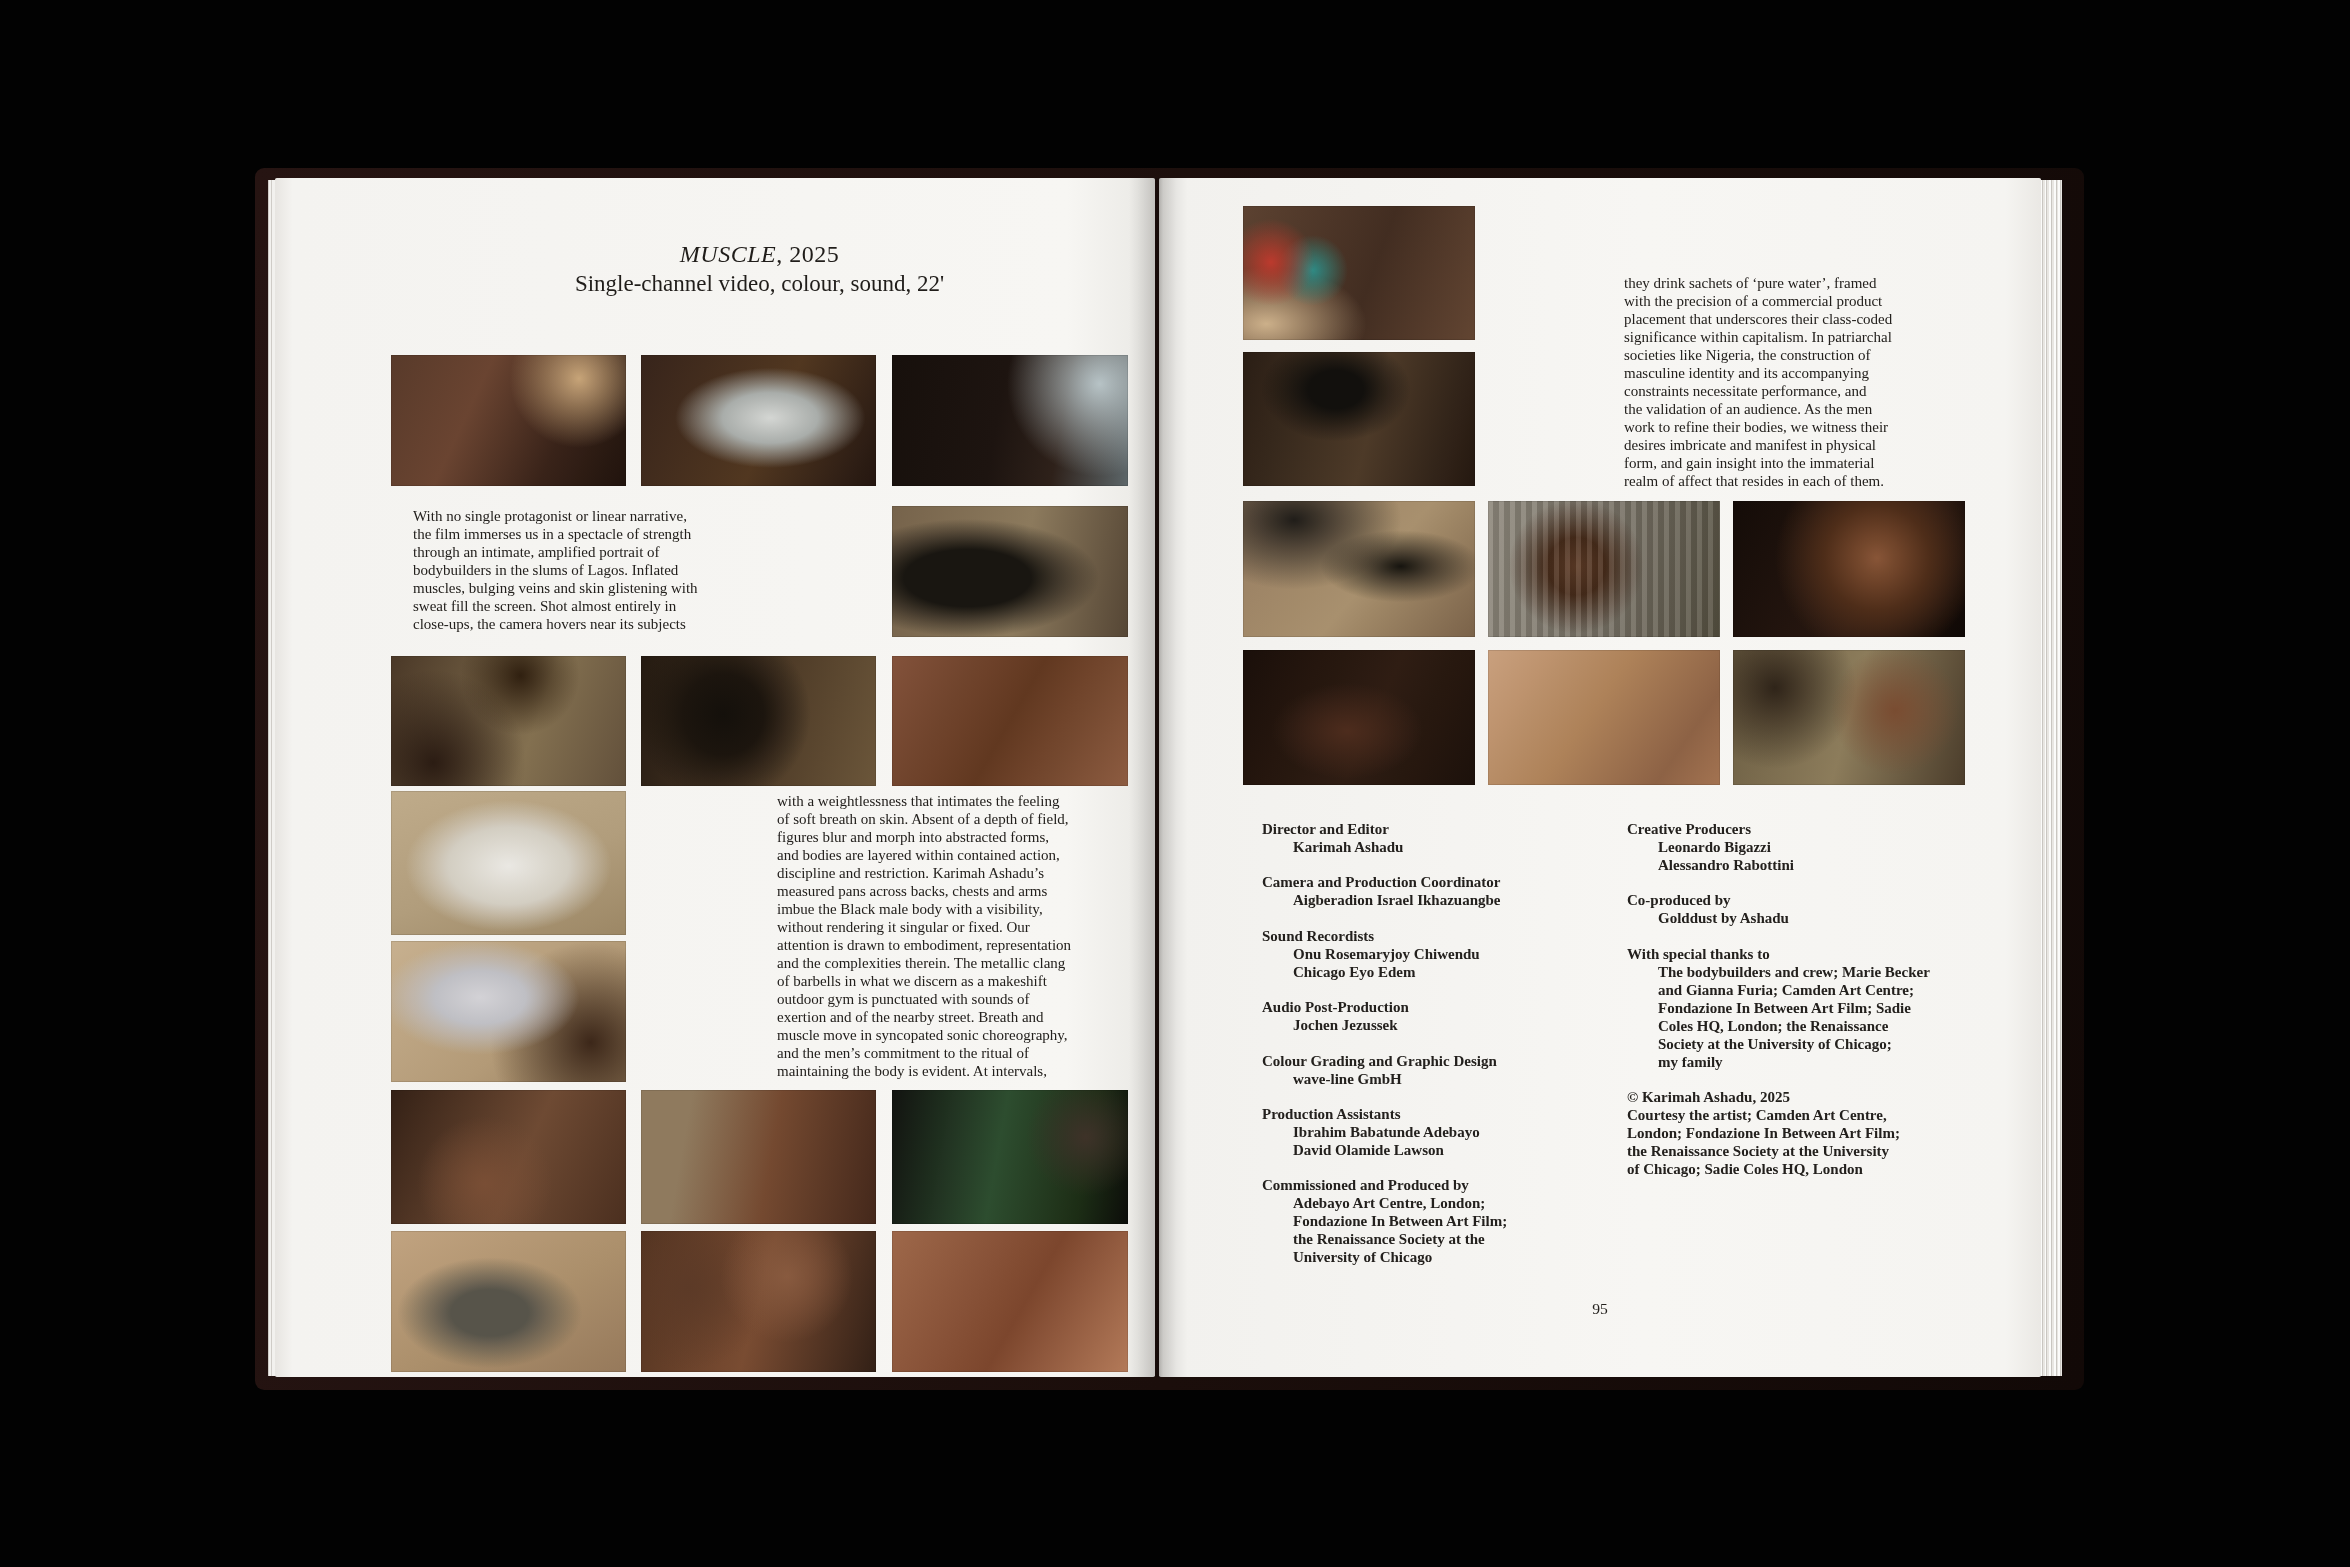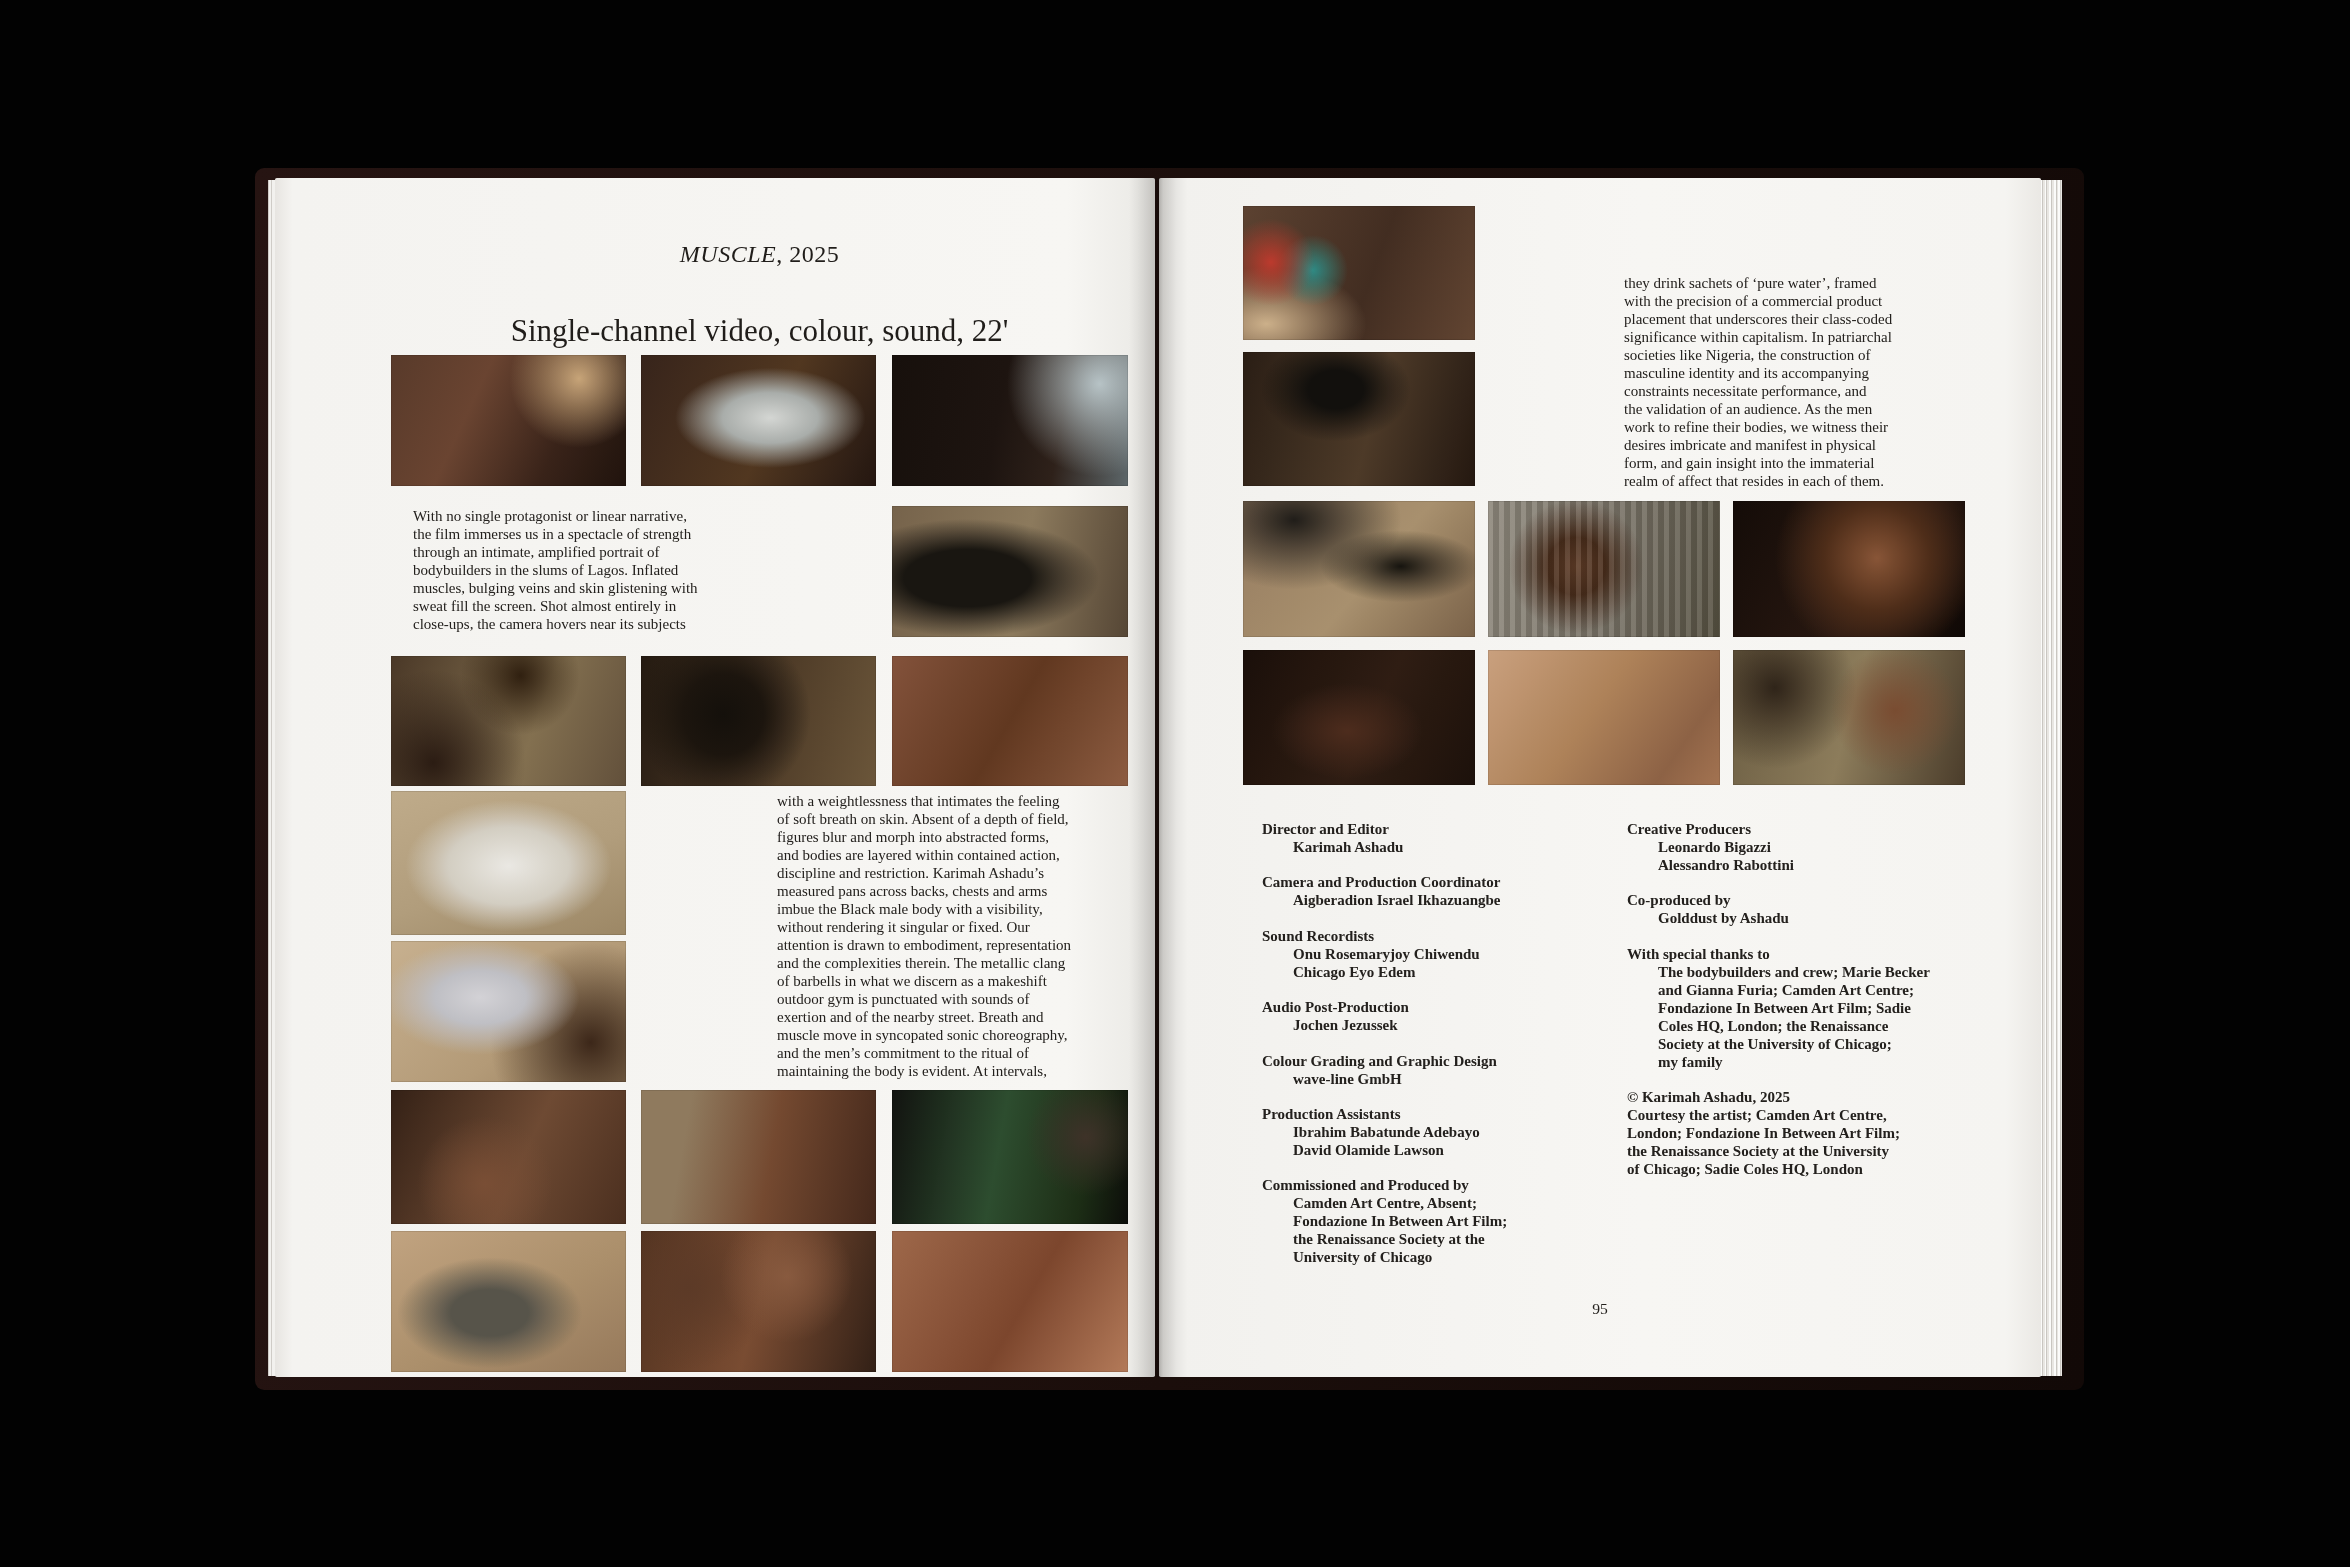--- a/index.html
+++ b/index.html
@@ -15,21 +15,21 @@
   .fore-edge-left{position:absolute;left:13px;top:12px;width:7.3px;height:1196px;
     background:repeating-linear-gradient(90deg,#cfccc7 0 0.9px,#f2f1ee 0.9px 2.8px);}
   .page-edge-stack{position:absolute;left:1785px;top:12px;width:22px;height:1196px;
     background:repeating-linear-gradient(90deg,#fbfbfa 0 1.8px,#c9c6c1 1.8px 2.8px,#e8e6e2 2.8px 4.6px);}
   .spine-shadow{position:absolute;left:874px;top:10px;width:59px;height:1199px;pointer-events:none;
     background:linear-gradient(90deg,rgba(0,0,0,0) 0%,rgba(0,0,0,0.14) 46%,rgba(0,0,0,0.22) 50%,rgba(0,0,0,0.10) 58%,rgba(0,0,0,0) 100%);}
   .still{position:absolute;box-shadow:inset 0 0 0 0.9px rgba(0,0,0,0.10);filter:saturate(0.96);}
   .title-block{position:absolute;left:116px;top:61px;width:737px;text-align:center;color:#201d1a;}
   .work-title{font-size:24px;line-height:30px;letter-spacing:0.5px;}
   .work-title em{font-style:italic;}
-  .work-subtitle{font-size:31px;line-height:30px;margin-top:47px;}
+  .work-subtitle{font-size:23px;line-height:30px;}
   .para{position:absolute;color:#23201d;font-size:15px;line-height:18px;white-space:pre;}
   .para-1{left:138px;top:329px;width:349px;}
   .para-2{left:502px;top:614px;width:367px;}
   .para-3{left:465px;top:96px;width:317px;}
   .credits{position:absolute;top:642px;color:#23201d;font-size:15px;line-height:18px;}
   .credits-col-1{left:103px;width:340px;}
   .credits-col-2{left:468px;width:377px;}
   .credit-block{margin-bottom:17.4px;}
   .credit-role,.credit-name{white-space:nowrap;font-weight:bold;}
   .credit-name{margin-left:31px;}
@@ -127,21 +127,21 @@
             <div class="credit-role">Colour Grading and Graphic Design</div>
             <div class="credit-name">wave-line GmbH</div>
           </div>
           <div class="credit-block">
             <div class="credit-role">Production Assistants</div>
             <div class="credit-name">Ibrahim Babatunde Adebayo</div>
             <div class="credit-name">David Olamide Lawson</div>
           </div>
           <div class="credit-block">
             <div class="credit-role">Commissioned and Produced by</div>
-            <div class="credit-name">Camden Art Centre, Absent;</div>
+            <div class="credit-name">Adebayo Art Centre, London;</div>
             <div class="credit-name">Fondazione In Between Art Film;</div>
             <div class="credit-name">the Renaissance Society at the</div>
             <div class="credit-name">University of Chicago</div>
           </div>
         </div>
       <div class="credits credits-col-2">
           <div class="credit-block">
             <div class="credit-role">Creative Producers</div>
             <div class="credit-name">Leonardo Bigazzi</div>
             <div class="credit-name">Alessandro Rabottini</div>

